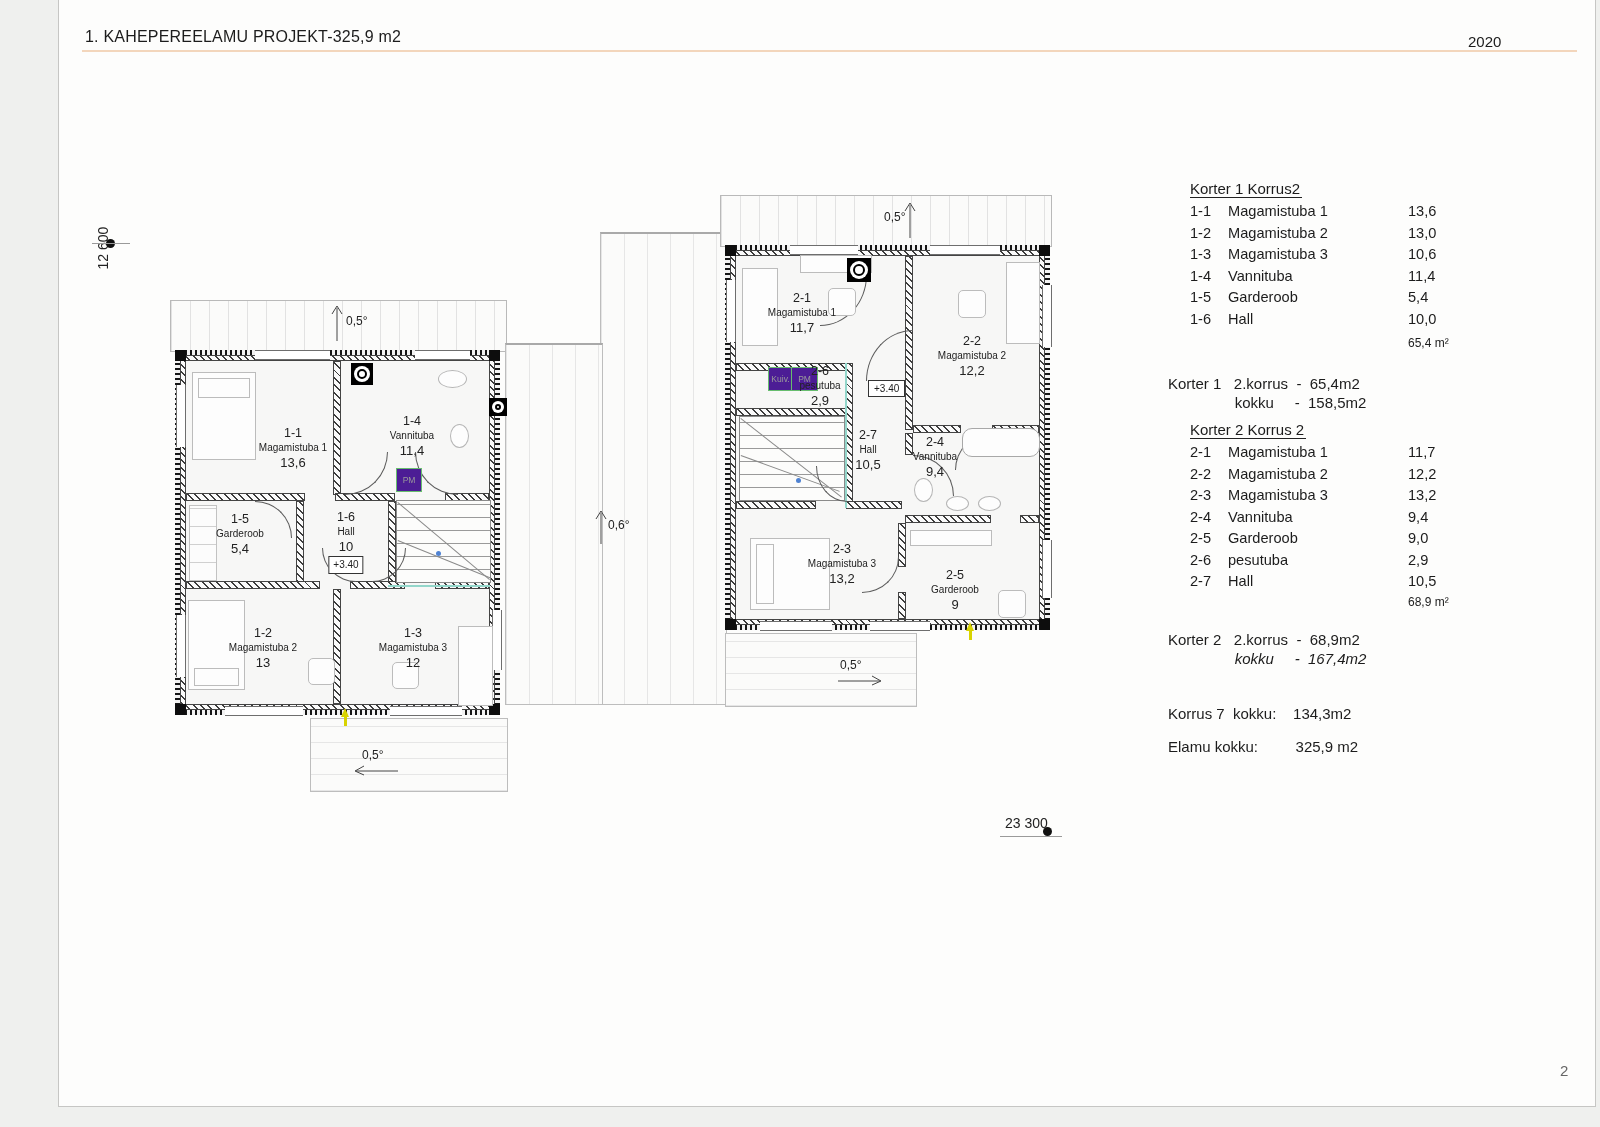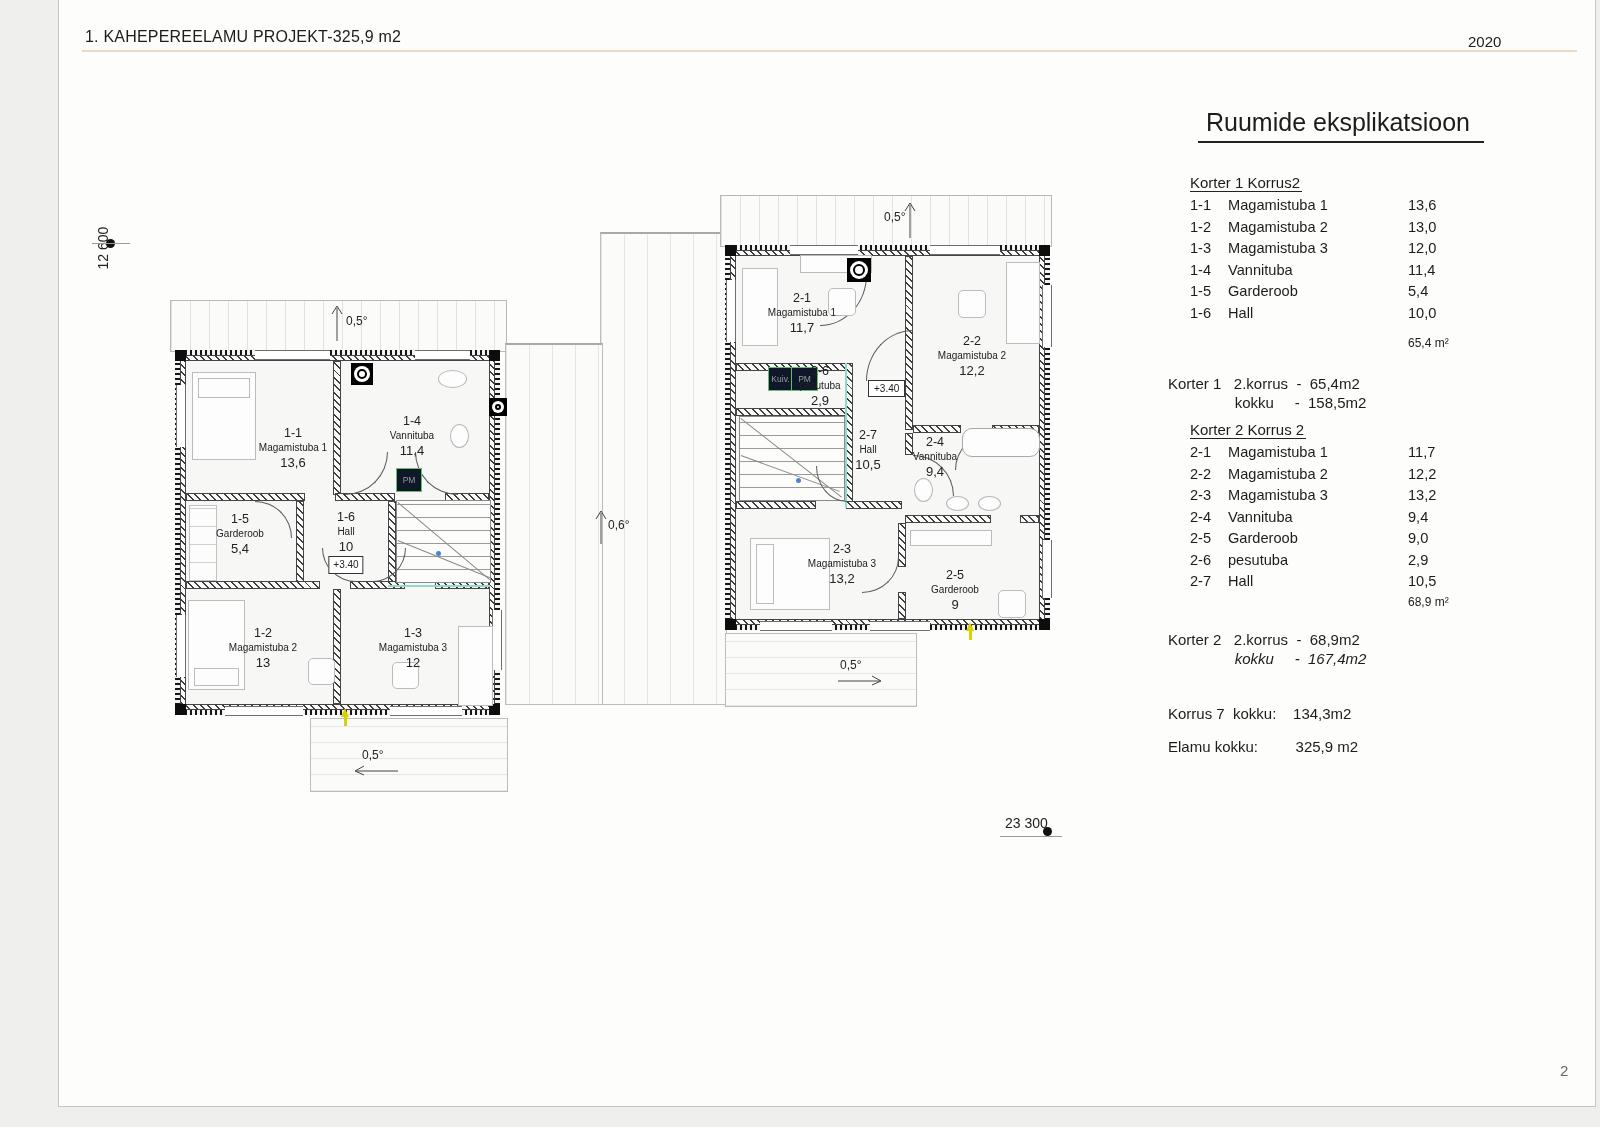--- a/index.html
+++ b/index.html
@@ -65,21 +65,21 @@
   .arc-br{border-left:none;border-top:none;border-bottom-right-radius:100% 100%;}
   .arc-bl{border-right:none;border-top:none;border-bottom-left-radius:100% 100%;}
 
   .rlabel{position:absolute;text-align:center;transform:translateX(-50%);line-height:14px;color:#222;}
   .rcode{font-size:12.5px;}
   .rname{font-size:10px;margin-top:1px;}
   .rarea{font-size:13px;margin-top:1px;}
   .elev{display:inline-block;border:1px solid #333;background:#fff;font-size:10px;
     padding:1px 4px;margin-top:2px;}
   .elevbox{position:absolute;border:1px solid #333;background:#fff;font-size:10px;padding:2px 5px;}
-  .greenbox{position:absolute;border:1px solid #67bd6e;background:#0f172a;color:#9b9b9b;
+  .greenbox{position:absolute;border:1px solid #67bd6e;background:#4c1d95;color:#9b9b9b;
     font-size:8.5px;display:flex;align-items:center;justify-content:center;}
   .slope{position:absolute;font-size:12px;color:#222;}
   .dimtext{position:absolute;font-size:14px;color:#222;}
   .dimdot{position:absolute;width:9px;height:9px;border-radius:50%;background:#101010;}
   .dimline{position:absolute;background:#9a9a9a;}
   .ymark{position:absolute;width:0;height:0;border-left:4px solid transparent;
     border-right:4px solid transparent;border-bottom:9px solid #d8d300;}
   .ymark::after{content:'';position:absolute;left:-1.5px;top:9px;width:3px;height:9px;background:#d8d300;}
 </style>
 </head>
@@ -344,32 +344,31 @@
   </div>
   <div class="ymark" style="left:966px;top:622px;"></div>
 
   <div class="dimtext" style="left:68px;top:240px;transform:rotate(-90deg);transform-origin:center;width:70px;text-align:center;">12 600</div>
   <div class="dimdot" style="left:106px;top:239px;"></div>
   <div class="dimline" style="left:92px;top:243px;width:38px;height:1px;"></div>
   <div class="dimtext" style="left:1005px;top:815px;">23 300</div>
   <div class="dimdot" style="left:1043px;top:827px;"></div>
   <div class="dimline" style="left:1000px;top:836px;width:62px;height:1px;"></div>
 
-  <div class="xheading">Ruumide eksplikatsioon</div>
-
-  <div class="xsec" style="top:174px;">
+
+  <div class="xsec" style="top:180px;">
     <div class="xsech">Korter 1 Korrus2</div>
     <div class="xrow">
       <span class="xcode">1-1</span><span>Magamistuba 1</span><span class="xarea">13,6</span>
     </div>
     <div class="xrow">
       <span class="xcode">1-2</span><span>Magamistuba 2</span><span class="xarea">13,0</span>
     </div>
     <div class="xrow">
-      <span class="xcode">1-3</span><span>Magamistuba 3</span><span class="xarea">12,0</span>
+      <span class="xcode">1-3</span><span>Magamistuba 3</span><span class="xarea">10,6</span>
     </div>
     <div class="xrow">
       <span class="xcode">1-4</span><span>Vannituba</span><span class="xarea">11,4</span>
     </div>
     <div class="xrow">
       <span class="xcode">1-5</span><span>Garderoob</span><span class="xarea">5,4</span>
     </div>
     <div class="xrow">
       <span class="xcode">1-6</span><span>Hall</span><span class="xarea">10,0</span>
     </div>

